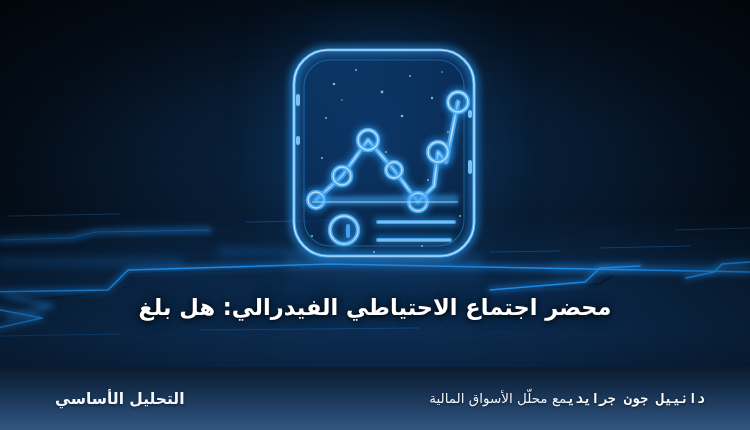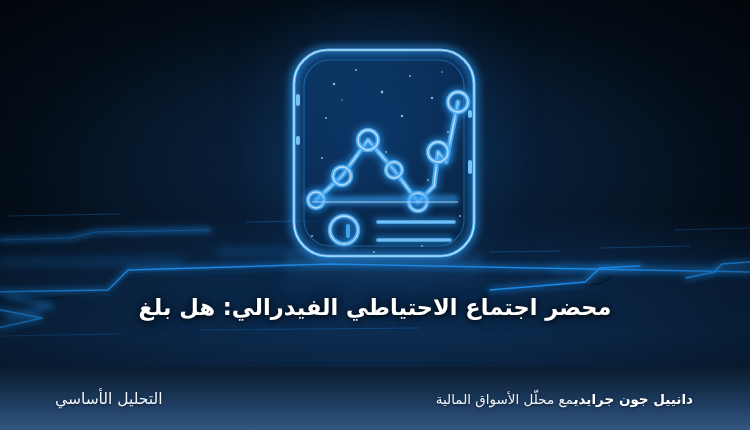--- a/index.html
+++ b/index.html
@@ -148,37 +148,38 @@
     background: linear-gradient(to bottom, #0c1b2e 0%, #16304f 38%, #25456c 72%, #33587f 100%);
     display: flex;
     align-items: center;
     justify-content: space-between;
     padding: 0 36px 0 55px;
     box-sizing: border-box;
   }
   .footer-category {
     color: #f2f7fd;
     font-size: 15.5px;
-    font-weight: 400;
+    font-weight: 700;
     letter-spacing: .2px;
     text-shadow: 0 1px 3px rgba(0,0,0,.5);
     order: 2;
   }
   .footer-byline {
     color: #eef4fb;
     font-size: 13.5px;
     font-weight: 400;
     text-shadow: 0 1px 3px rgba(0,0,0,.5);
     order: 1;
     white-space: nowrap;
   }
   .footer-byline .author {
     font-weight: 700;
     color: #ffffff;
-    margin-right: 21px;
+    margin-right: 9px;
+    font-family: Liberation Mono, monospace;
   }
 </style>
 </head>
 <body>
 
 <div id="stage">
 
   <div class="bg-base"></div>
   <div class="bg-floor"></div>
 

